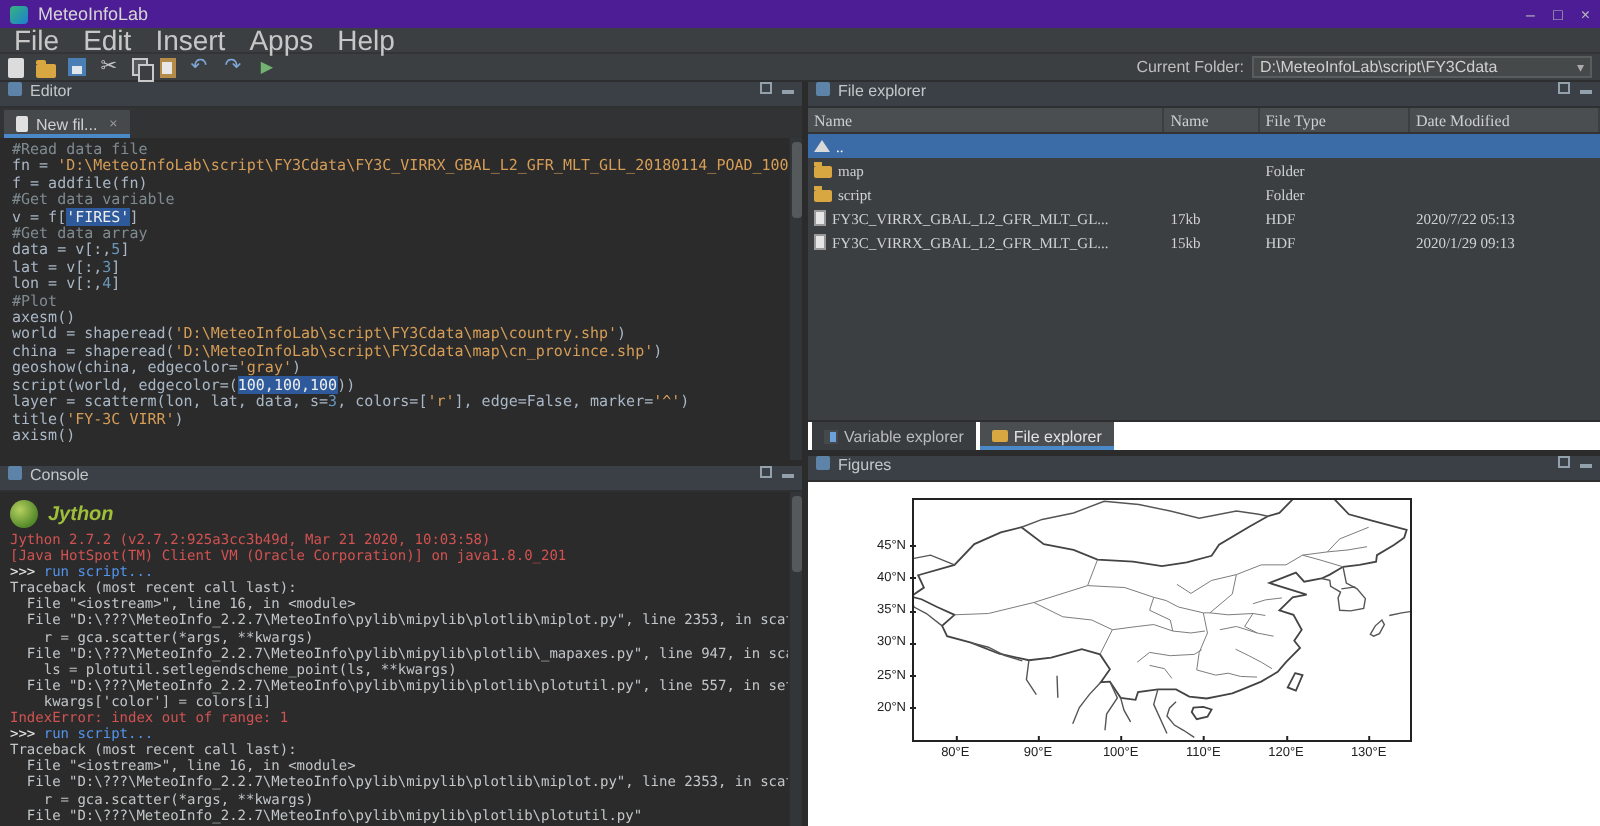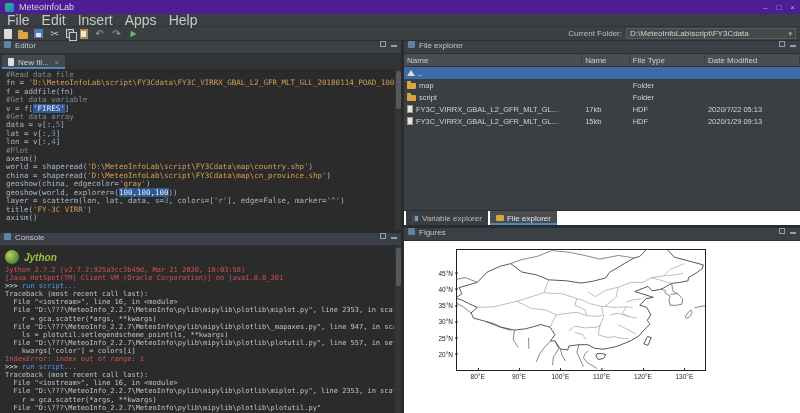--- a/index.html
+++ b/index.html
@@ -78,21 +78,21 @@
   .jy-text{font-size:10px;font-weight:bold;font-style:italic;color:#9fbf3b;}
   .console-lines{font-family:"DejaVu Sans Mono","Liberation Mono",monospace;font-size:7px;line-height:8.1px;}
   .console-lines div{white-space:pre;}
   .cl-red{color:#d25252;}
   .cl-blue{color:#5394ec;}
   .cl-gray{color:#c2c6c9;}
   .cl-white{color:#e8e8e8;}
 
   
   .fe-head{height:13px;background:#4b4e50;display:flex;font-size:8px;color:#cdd0d2;align-items:stretch;border-bottom:1px solid #333;flex:none;}
-  .fe-c{padding:0 3px;overflow:hidden;white-space:nowrap;display:flex;align-items:center;}
+  .fe-c{padding:0 3px;overflow:hidden;white-space:nowrap;display:flex;align-items:center;font-family:Liberation Serif, serif;}
   .fe-c.h{border-right:1px solid #3c3f41;justify-content:flex-start;}
   .w-name{width:45%;}
   .w-size{width:12%;}
   .w-type{width:19%;}
   .w-date{width:24%;}
   .fe-rows{flex:1;background:#3c3f41;overflow:hidden;}
   .fe-row{height:12px;display:flex;align-items:center;font-size:7.5px;color:#cfd2d4;}
   .fe-row.sel{background:#3c6ca8;color:#fff;}
   .fi{display:inline-block;margin-right:3px;flex:none;}
   .fi.folder{width:9px;height:6px;background:#d9a741;border-radius:1px;position:relative;margin-top:1px;}
@@ -190,21 +190,21 @@
           <div class="code-line"><span class="tk-plain">v = f[</span><span class="tk-hl">'FIRES'</span><span class="tk-plain">]</span></div>
           <div class="code-line"><span class="tk-comment">#Get data array</span></div>
           <div class="code-line"><span class="tk-plain">data = v[:,</span><span class="tk-num">5</span><span class="tk-plain">]</span></div>
           <div class="code-line"><span class="tk-plain">lat = v[:,</span><span class="tk-num">3</span><span class="tk-plain">]</span></div>
           <div class="code-line"><span class="tk-plain">lon = v[:,</span><span class="tk-num">4</span><span class="tk-plain">]</span></div>
           <div class="code-line"><span class="tk-comment">#Plot</span></div>
           <div class="code-line"><span class="tk-plain">axesm()</span></div>
           <div class="code-line"><span class="tk-plain">world = shaperead(</span><span class="tk-str">'D:\MeteoInfoLab\script\FY3Cdata\map\country.shp'</span><span class="tk-plain">)</span></div>
           <div class="code-line"><span class="tk-plain">china = shaperead(</span><span class="tk-str">'D:\MeteoInfoLab\script\FY3Cdata\map\cn_province.shp'</span><span class="tk-plain">)</span></div>
           <div class="code-line"><span class="tk-plain">geoshow(china, edgecolor=</span><span class="tk-str">'gray'</span><span class="tk-plain">)</span></div>
-          <div class="code-line"><span class="tk-plain">geoshow(world, explorer=(</span><span class="tk-hl">100,100,100</span><span class="tk-plain">))</span></div>
+          <div class="code-line"><span class="tk-plain">script(world, edgecolor=(</span><span class="tk-hl">100,100,100</span><span class="tk-plain">))</span></div>
           <div class="code-line"><span class="tk-plain">layer = scatterm(lon, lat, data, s=</span><span class="tk-num">3</span><span class="tk-plain">, colors=[</span><span class="tk-str">'r'</span><span class="tk-plain">], edge=False, marker=</span><span class="tk-str">'^'</span><span class="tk-plain">)</span></div>
           <div class="code-line"><span class="tk-plain">title(</span><span class="tk-str">'FY-3C VIRR'</span><span class="tk-plain">)</span></div>
           <div class="code-line"><span class="tk-plain">axism()</span></div>
           <div class="vscroll">
             <div class="thumb"></div>
           </div>
         </div>
     </section>
 
     <div class="hsplit"></div>

